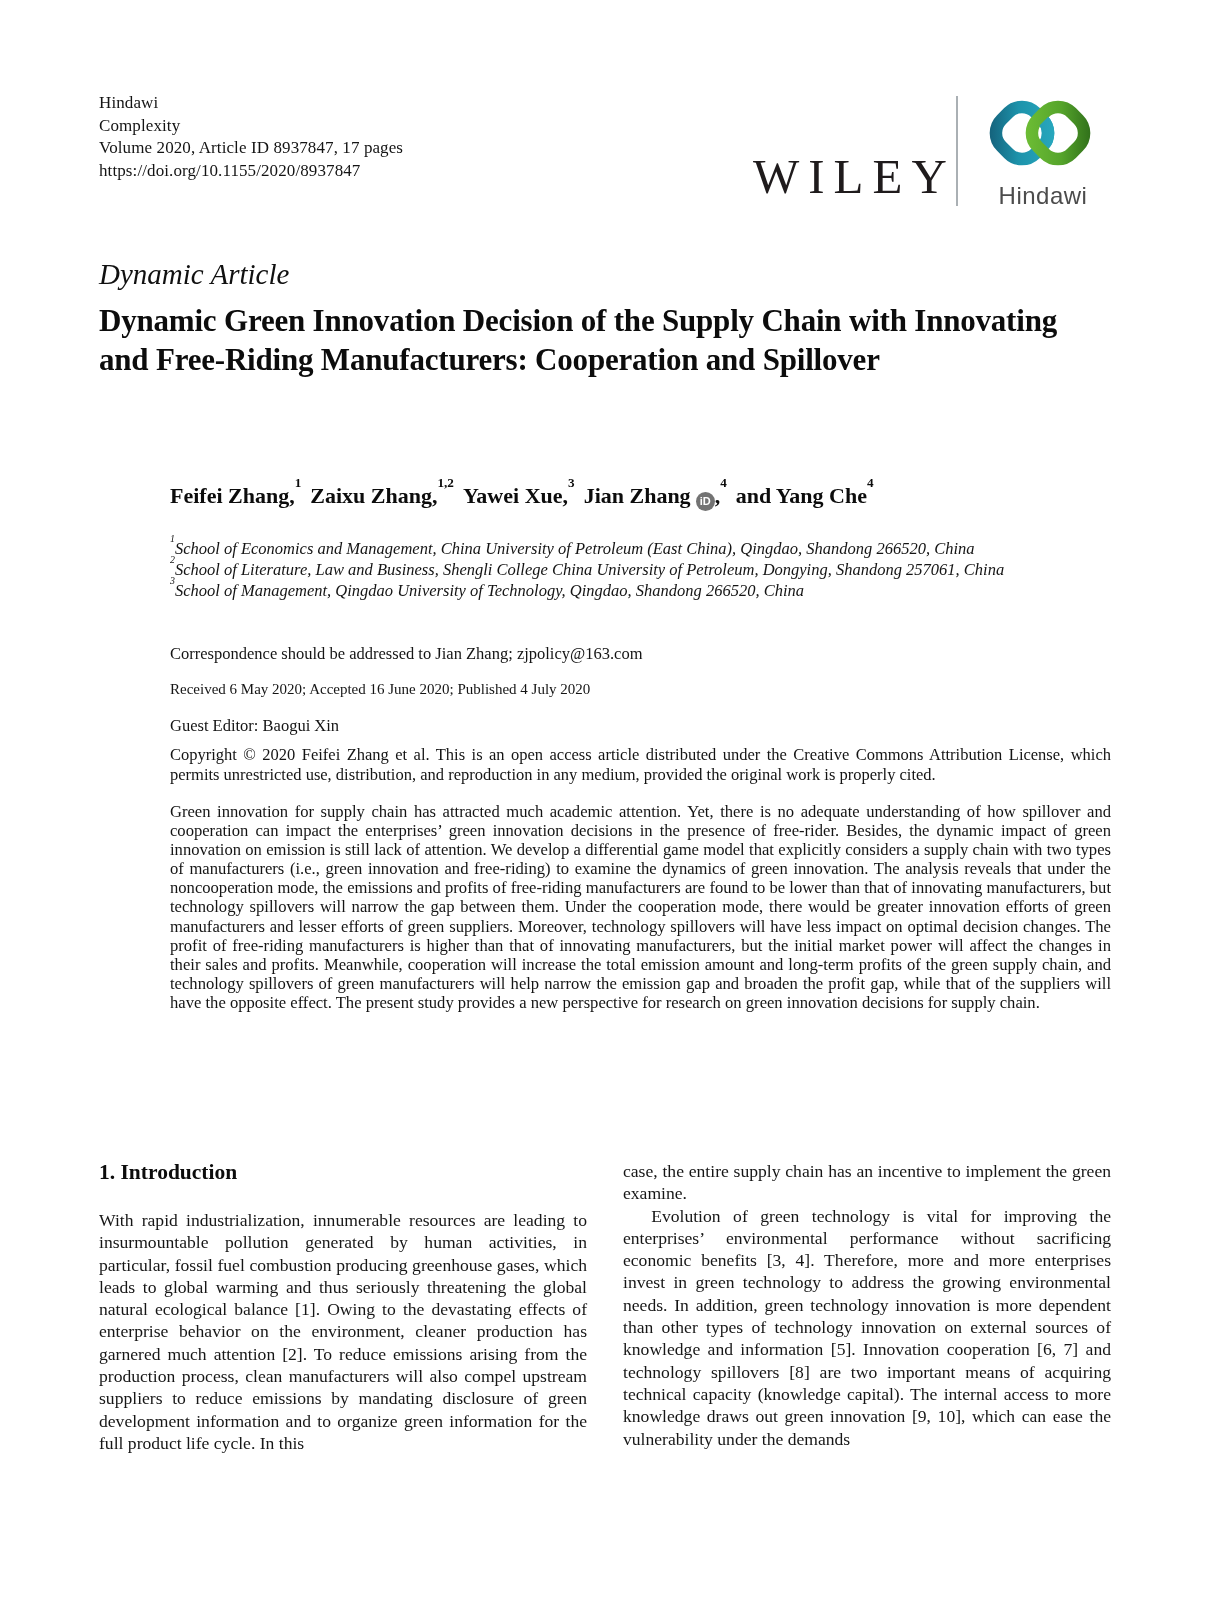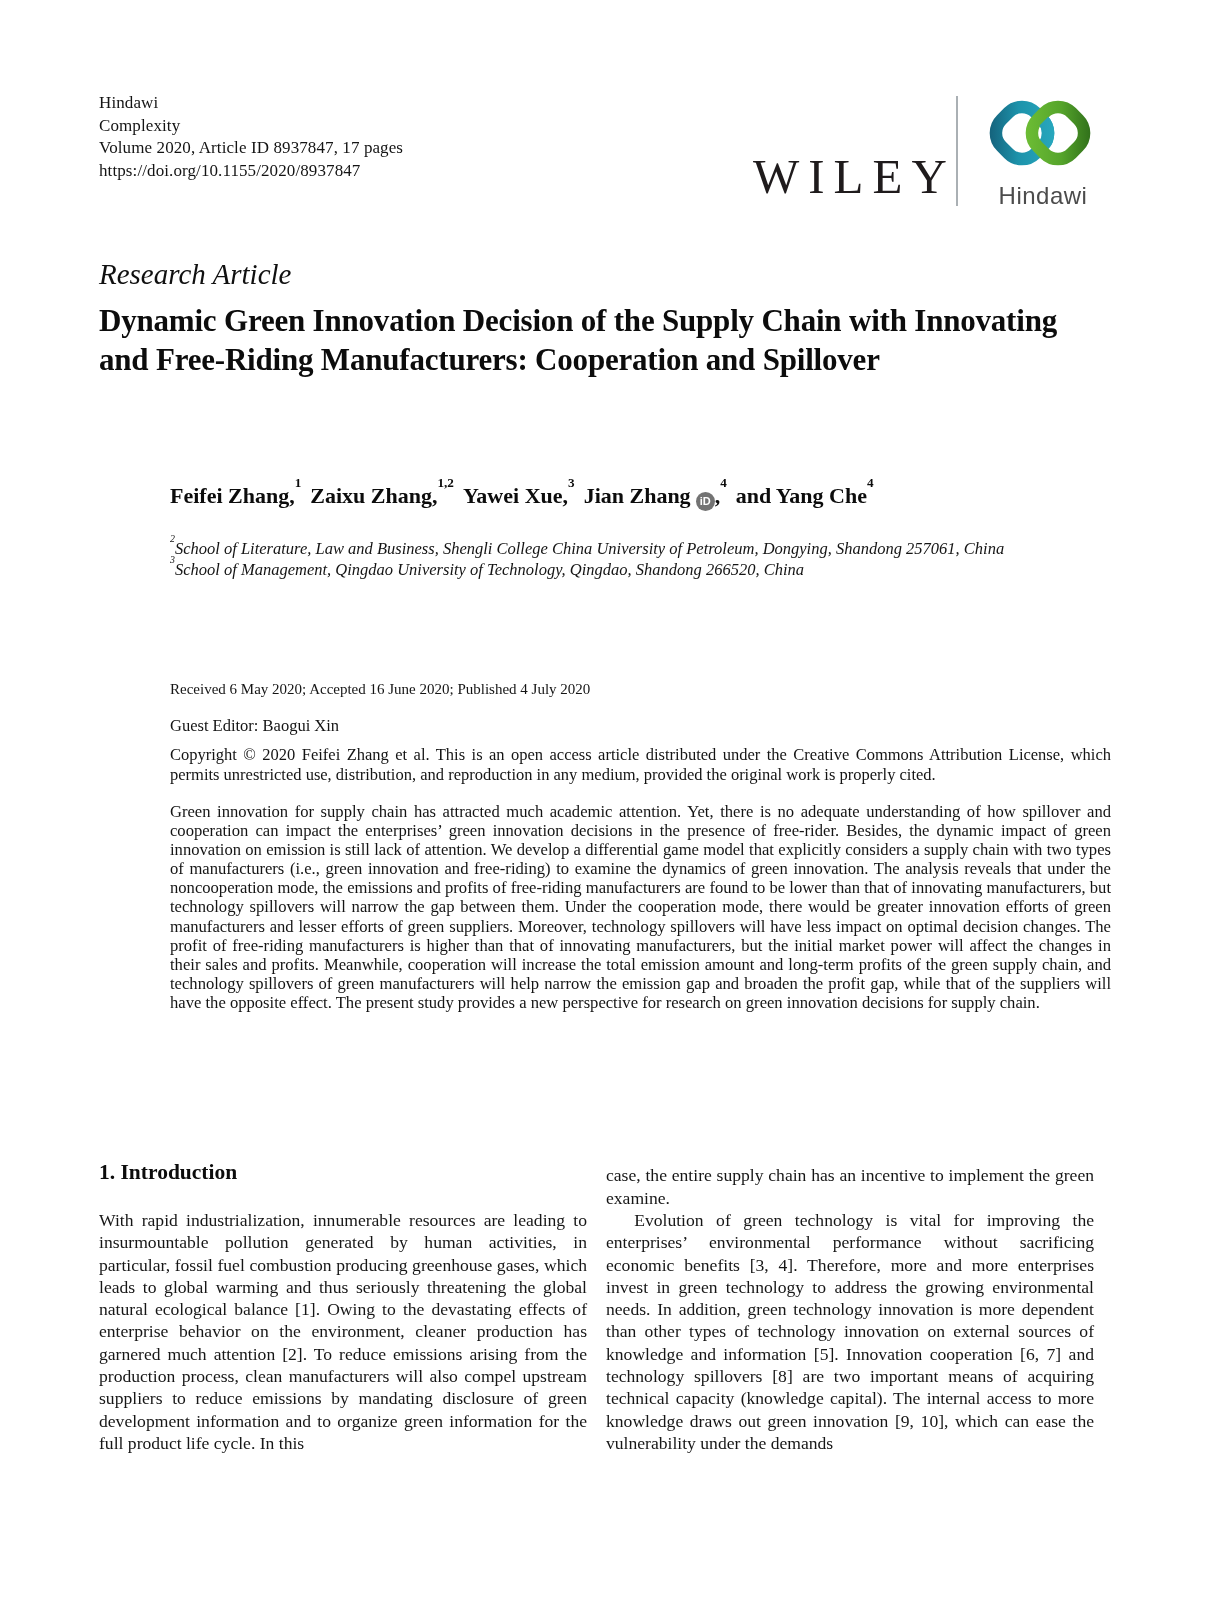--- a/index.html
+++ b/index.html
@@ -68,21 +68,21 @@
     position:absolute;left:170px;top:745px;width:941px;
     font-size:16.5px;line-height:19.5px;text-align:justify;
   }
   .abstract{
     position:absolute;left:170px;top:802px;width:941px;
     font-size:16.6px;line-height:19.1px;text-align:justify;
   }
   
   .intro{
     position:absolute;left:99px;top:1160px;width:1012px;
-    display:flex;gap:19px;align-items:flex-end;
+    display:flex;gap:36px;
   }
   .col{width:488px;}
   .sec-heading{
     margin:0 0 24px 0;font-size:21.5px;font-weight:bold;color:#0c0c0c;
   }
   .body-text{
     font-size:17.6px;line-height:22.3px;text-align:justify;color:#161616;
   }
   .indent{text-indent:1.6em;}
 </style>
@@ -120,32 +120,34 @@
       </defs>
       <g fill="none" stroke-width="12.5">
         <rect x="13" y="21" width="48" height="48" rx="19" stroke="url(#gTeal)" transform="rotate(45 37 45)"></rect>
         <rect x="49" y="21" width="48" height="48" rx="19" stroke="url(#gGreen)" transform="rotate(45 73 45)"></rect>
         <rect x="13" y="21" width="48" height="48" rx="19" stroke="url(#gTeal)" transform="rotate(45 37 45)" clip-path="url(#clipTop)"></rect>
       </g>
     </svg>
     <div class="hindawi-label">Hindawi</div>
   </div>
 
-  <div class="kind">Research Article</div>
+  <div class="kind">Dynamic Article</div>
   <h1 class="title">Dynamic Green Innovation Decision of the Supply Chain with Innovating and Free-Riding Manufacturers: Cooperation and Spillover</h1>
 
   <div class="authors">
     <span class="author-chunk"><span>Feifei Zhang,</span><sup class="s">1</sup></span><span class="author-chunk"><span>Zaixu Zhang,</span><sup class="s">1,2</sup></span><span class="author-chunk"><span>Yawei Xue,</span><sup class="s">3</sup></span><span class="author-chunk"><span>Jian Zhang</span><span class="orcid">iD</span><span>,</span><sup class="s">4</sup></span><span class="author-chunk"><span>and Yang Che</span><sup class="s">4</sup></span>
   </div>
 
   <div class="affils">
+    <div><sup class="s">1</sup><span>School of Economics and Management, China University of Petroleum (East China), Qingdao, Shandong 266520, China</span></div>
     <div><sup class="s">2</sup><span>School of Literature, Law and Business, Shengli College China University of Petroleum, Dongying, Shandong 257061, China</span></div>
     <div><sup class="s">3</sup><span>School of Management, Qingdao University of Technology, Qingdao, Shandong 266520, China</span></div>
   </div>
 
+  <div class="corr"><span>Correspondence should be addressed to Jian Zhang; </span><span>zjpolicy@163.com</span></div>
 
   <div class="history">Received 6 May 2020; Accepted 16 June 2020; Published 4 July 2020</div>
 
   <div class="editor">Guest Editor: Baogui Xin</div>
 
   <div class="copyright">Copyright © 2020 Feifei Zhang et al. This is an open access article distributed under the Creative Commons Attribution License, which permits unrestricted use, distribution, and reproduction in any medium, provided the original work is properly cited.</div>
 
   <div class="abstract">Green innovation for supply chain has attracted much academic attention. Yet, there is no adequate understanding of how spillover and cooperation can impact the enterprises’ green innovation decisions in the presence of free-rider. Besides, the dynamic impact of green innovation on emission is still lack of attention. We develop a differential game model that explicitly considers a supply chain with two types of manufacturers (i.e., green innovation and free-riding) to examine the dynamics of green innovation. The analysis reveals that under the noncooperation mode, the emissions and profits of free-riding manufacturers are found to be lower than that of innovating manufacturers, but technology spillovers will narrow the gap between them. Under the cooperation mode, there would be greater innovation efforts of green manufacturers and lesser efforts of green suppliers. Moreover, technology spillovers will have less impact on optimal decision changes. The profit of free-riding manufacturers is higher than that of innovating manufacturers, but the initial market power will affect the changes in their sales and profits. Meanwhile, cooperation will increase the total emission amount and long-term profits of the green supply chain, and technology spillovers of green manufacturers will help narrow the emission gap and broaden the profit gap, while that of the suppliers will have the opposite effect. The present study provides a new perspective for research on green innovation decisions for supply chain.</div>
 
   <div class="intro">

